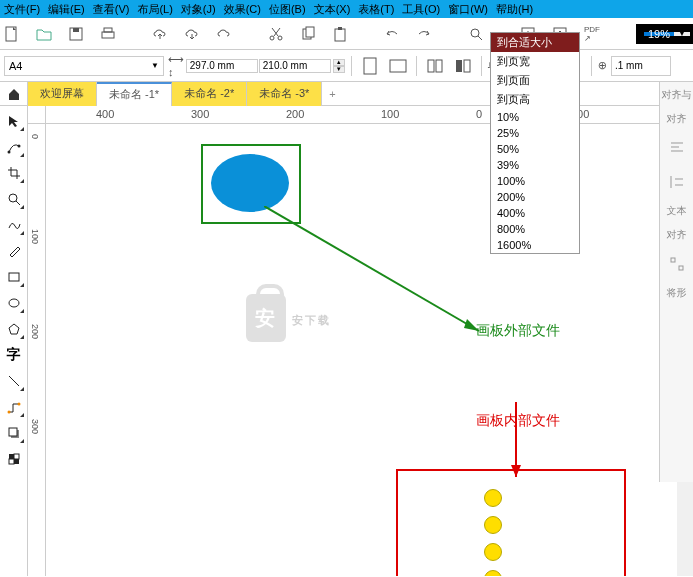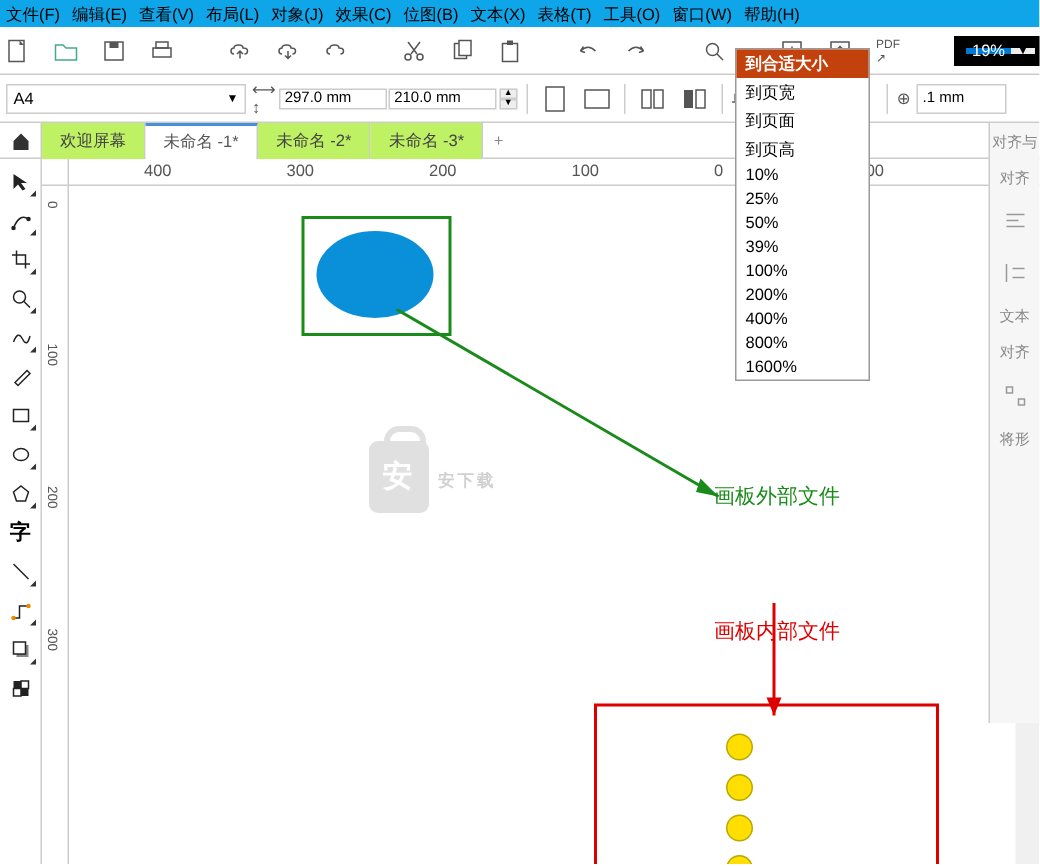--- a/index.html
+++ b/index.html
@@ -10,36 +10,36 @@
 
 .toolbar1 { display: flex; align-items: center; height: 32px; border-bottom: 1px solid #ccc; padding: 0 4px; gap: 16px; }
 .tb-btn { width: 24px; height: 24px; display: flex; align-items: center; justify-content: center; }
 .sep { width: 1px; height: 20px; background: #ccc; margin: 0 2px; }
 
 .zoom-combo { width: 80px; height: 20px; border: 8px solid #000000; display: flex; align-items: center; position: relative; }
 .zoom-input { flex: 1; background: #0078d7; color: #fff; padding: 0 4px; height: 100%; display: flex; align-items: center; }
 .zoom-arrow { width: 16px; height: 100%; background: #eee; display: flex; align-items: center; justify-content: center; font-size: 8px; }
 .zoom-dropdown { position: absolute; top: 32px; left: 490px; width: 90px; background: #fff; border: 1px solid #999; z-index: 100; }
 .zoom-dropdown div { padding: 2px 6px; font-size: 11px; }
-.zoom-dropdown div.sel { background: #c2410c; color: #fff; font-weight: bold; }
+.zoom-dropdown div.sel { background: #7f1d1d; color: #fff; }
 
 .toolbar2 { display: flex; align-items: center; height: 32px; border-bottom: 1px solid #ccc; padding: 0 4px; gap: 4px; }
 .paper-combo { width: 160px; height: 20px; border: 1px solid #ccc; display: flex; align-items: center; padding: 0 4px; justify-content: space-between; }
 .dim-group { display: flex; flex-direction: row; gap: 1px; }
 .dim-input { width: 72px; height: 14px; border: 1px solid #ccc; font-size: 10px; padding: 0 3px; display: flex; align-items: center; }
 .spinner { display: flex; flex-direction: column; }
 .spinner div { width: 12px; height: 7px; background: #eee; border: 1px solid #ccc; font-size: 6px; text-align: center; line-height: 5px; }
 .units-label { font-size: 11px; }
 .unit-input { width: 60px; height: 20px; border: 1px solid #ccc; display: flex; align-items: center; padding: 0 3px; font-size: 10px; }
 
 .tabs { display: flex; align-items: center; height: 24px; border-bottom: 1px solid #ccc; }
 .home-btn { width: 28px; height: 24px; display: flex; align-items: center; justify-content: center; border-right: 1px solid #ccc; }
 .tab { padding: 0 12px; height: 24px; display: flex; align-items: center; border-right: 1px solid #ccc; font-size: 11px; }
 .tab.active { background: #fff; color: #555; border-top: 2px solid #4a90d9; }
-.tab.inactive { background: #bef264; color: #444; }
+.tab.inactive { background: #fde047; color: #444; }
 .tab-add { width: 20px; text-align: center; color: #888; }
 
 .workspace { display: flex; height: 470px; position: relative; }
 .tools-left { width: 28px; border-right: 1px solid #ccc; display: flex; flex-direction: column; align-items: center; padding-top: 4px; gap: 4px; }
 .tool { width: 22px; height: 22px; display: flex; align-items: center; justify-content: center; position: relative; }
 .tool .tri { position: absolute; bottom: 1px; right: 1px; width: 0; height: 0; border-left: 4px solid transparent; border-bottom: 4px solid #333; }
 
 .canvas-wrap { flex: 1; position: relative; background: #fff; }
 .ruler-h { position: absolute; top: 0; left: 18px; right: 0; height: 18px; background: #fff; border-bottom: 1px solid #ccc; display: flex; font-size: 9px; color: #555; overflow: hidden; }
 .ruler-h div { position: absolute; top: 2px; }

